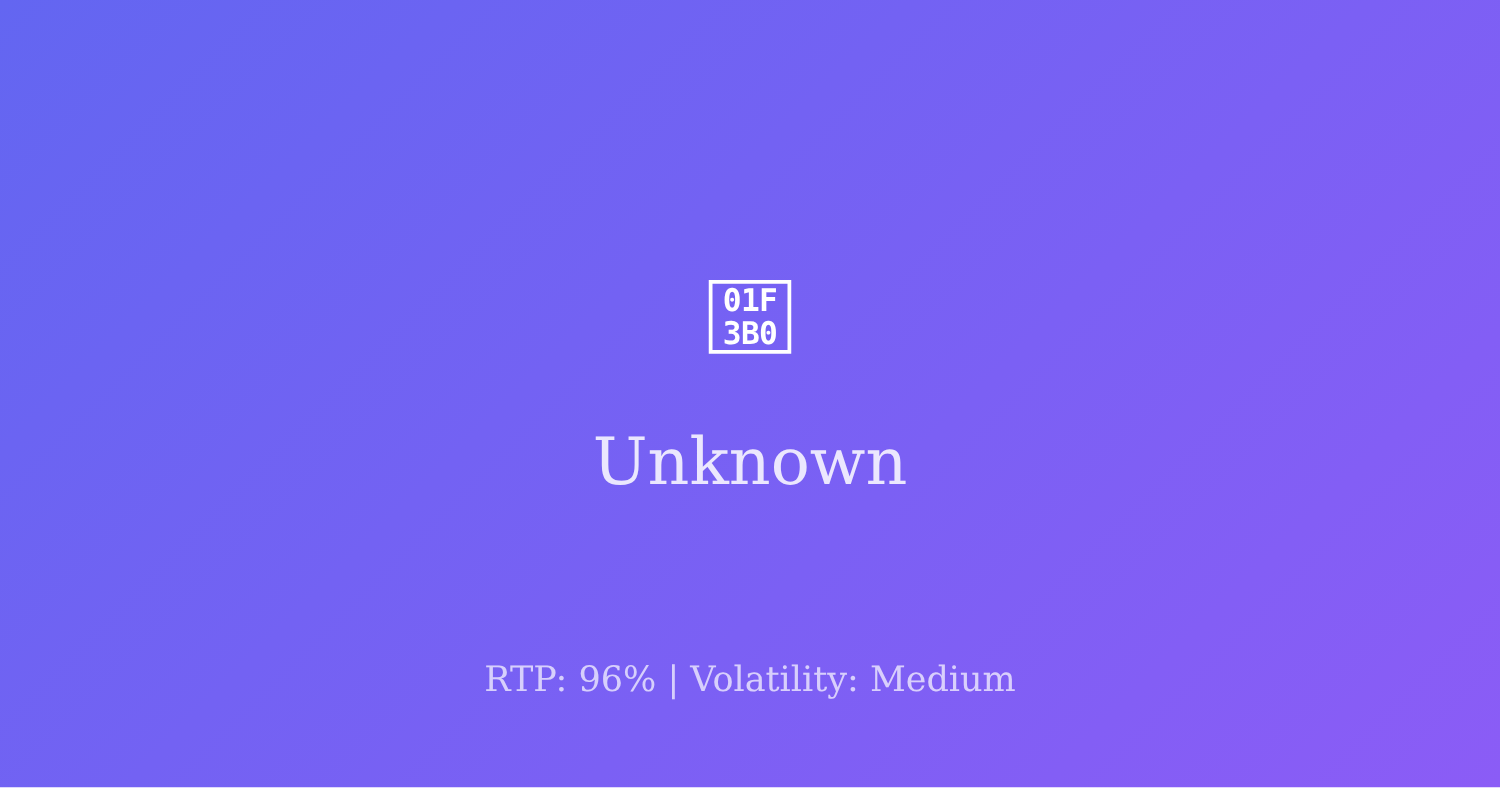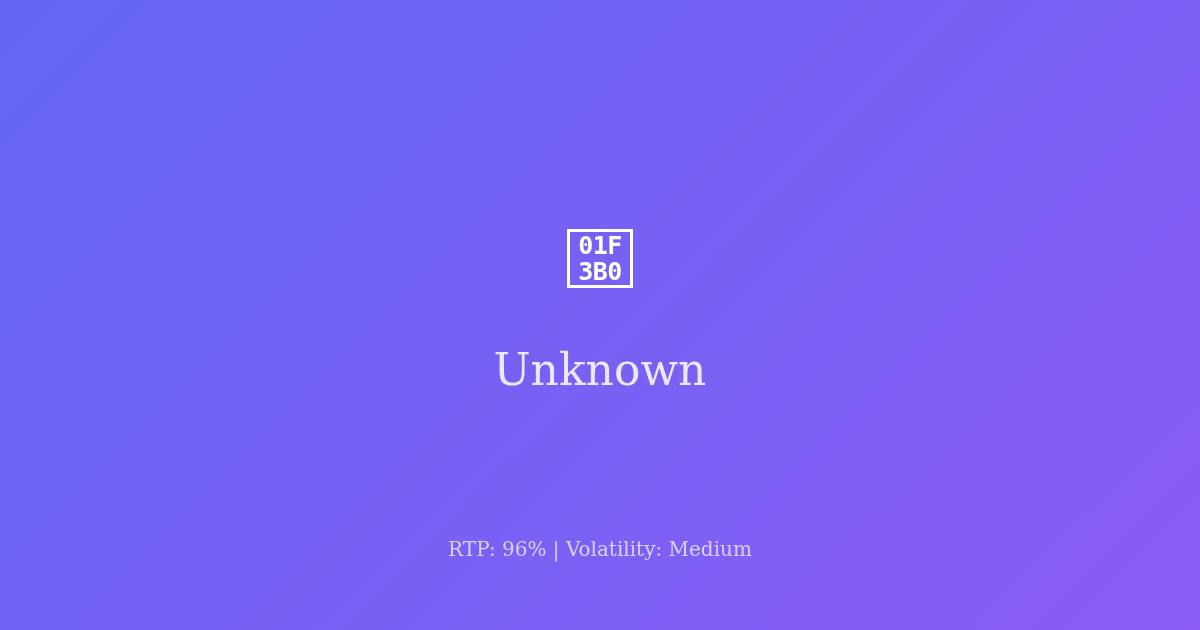--- a/index.html
+++ b/index.html
@@ -74,37 +74,37 @@
     white-space: nowrap;
     letter-spacing: 0px;
   }
 
   
   .game-subtitle {
     margin: 4px;
     margin-top: 56px;
     font-family: "DejaVu Serif", "Liberation Serif", serif;
     font-weight: 400;
-    font-size: 44px;
+    font-size: 52px;
     line-height: 1.2;
     color: rgba(255, 255, 255, 0.85);
     text-align: right;
     white-space: nowrap;
   }
 
   
   .game-stats {
     position: absolute;
     left: 0;
     right: 0;
     bottom: 68px;
     margin: 0;
     font-family: "DejaVu Serif", "Liberation Serif", serif;
     font-weight: 400;
-    font-size: 20px;
+    font-size: 28px;
     line-height: 1.3;
     color: rgba(255, 255, 255, 0.70);
     text-align: center;
     white-space: nowrap;
   }
 </style>
 </head>
 <body>
 
 <div class="og-card">

